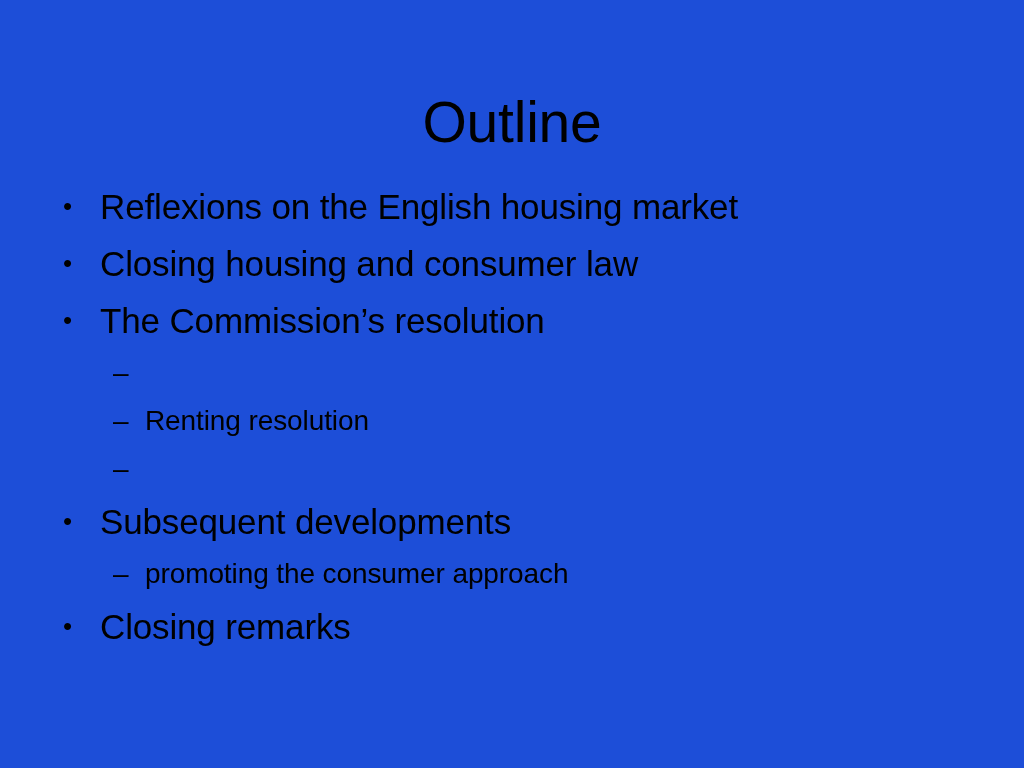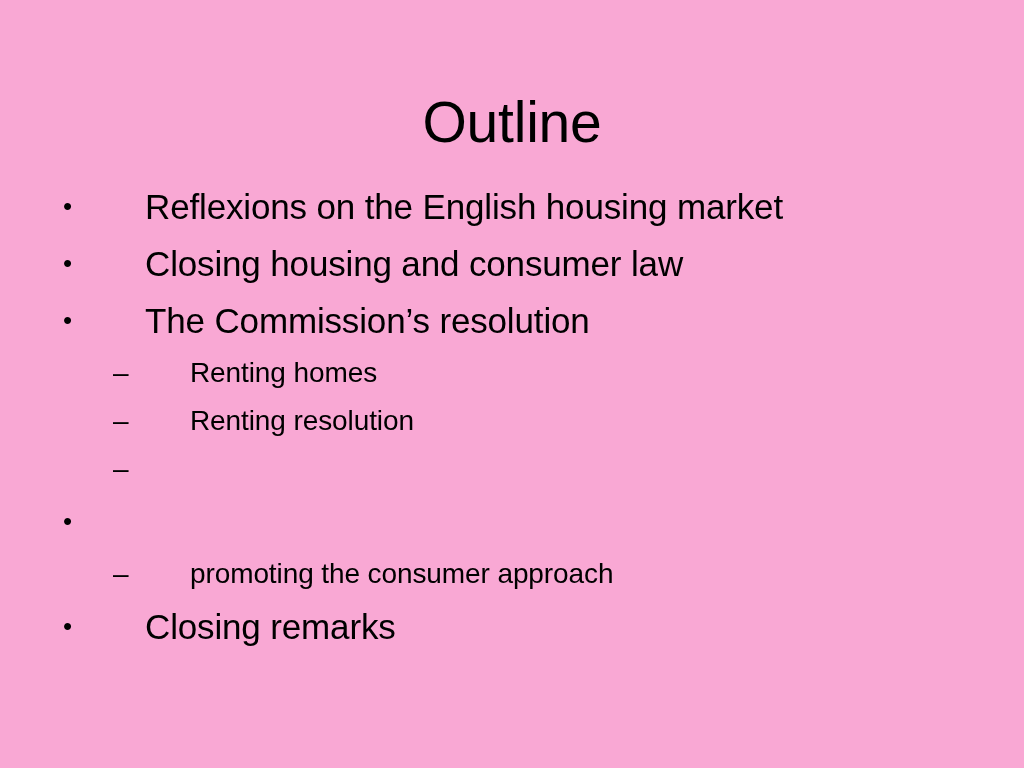--- a/index.html
+++ b/index.html
@@ -11,21 +11,21 @@
     height: 768px;
     background: #ffffff;
     font-family: "Liberation Sans", sans-serif;
     color: #000000;
     overflow: hidden;
   }
   .slide {
     position: relative;
     width: 1024px;
     height: 768px;
-    background: #f9a8d4;
+    background: #1d4ed8;
     box-sizing: border-box;
   }
   .slide-title {
     position: absolute;
     top: 55px;
     left: 0;
     width: 1024px;
     text-align: center;
     font-size: 57px;
     line-height: 1.05;
@@ -67,21 +67,20 @@
   .level-2 .marker {
     width: 32px;
     flex: 0 0 32px;
     font-size: 28px;
     line-height: 48px;
     text-align: left;
     box-sizing: border-box;
   }
   .bullet-text {
     white-space: nowrap;
-    margin-left: 45px;
   }
 </style>
 </head>
 <body>
 
 <div class="slide">
 
   <h1 class="slide-title">Outline</h1>
 
   <div class="body-list">
@@ -96,34 +95,34 @@
       <span class="bullet-text">Closing housing and consumer law</span>
     </div>
 
     <div class="bullet-row level-1">
       <span class="marker">•</span>
       <span class="bullet-text">The Commission’s resolution</span>
     </div>
 
     <div class="bullet-row level-2">
       <span class="marker">–</span>
-      <span class="bullet-text">Renting homes</span>
     </div>
 
     <div class="bullet-row level-2">
       <span class="marker">–</span>
       <span class="bullet-text">Renting resolution</span>
     </div>
 
     <div class="bullet-row level-2">
       <span class="marker">–</span>
     </div>
 
     <div class="bullet-row level-1">
       <span class="marker">•</span>
+      <span class="bullet-text">Subsequent developments</span>
     </div>
 
     <div class="bullet-row level-2">
       <span class="marker">–</span>
       <span class="bullet-text">promoting the consumer approach</span>
     </div>
 
     <div class="bullet-row level-1">
       <span class="marker">•</span>
       <span class="bullet-text">Closing remarks</span>

